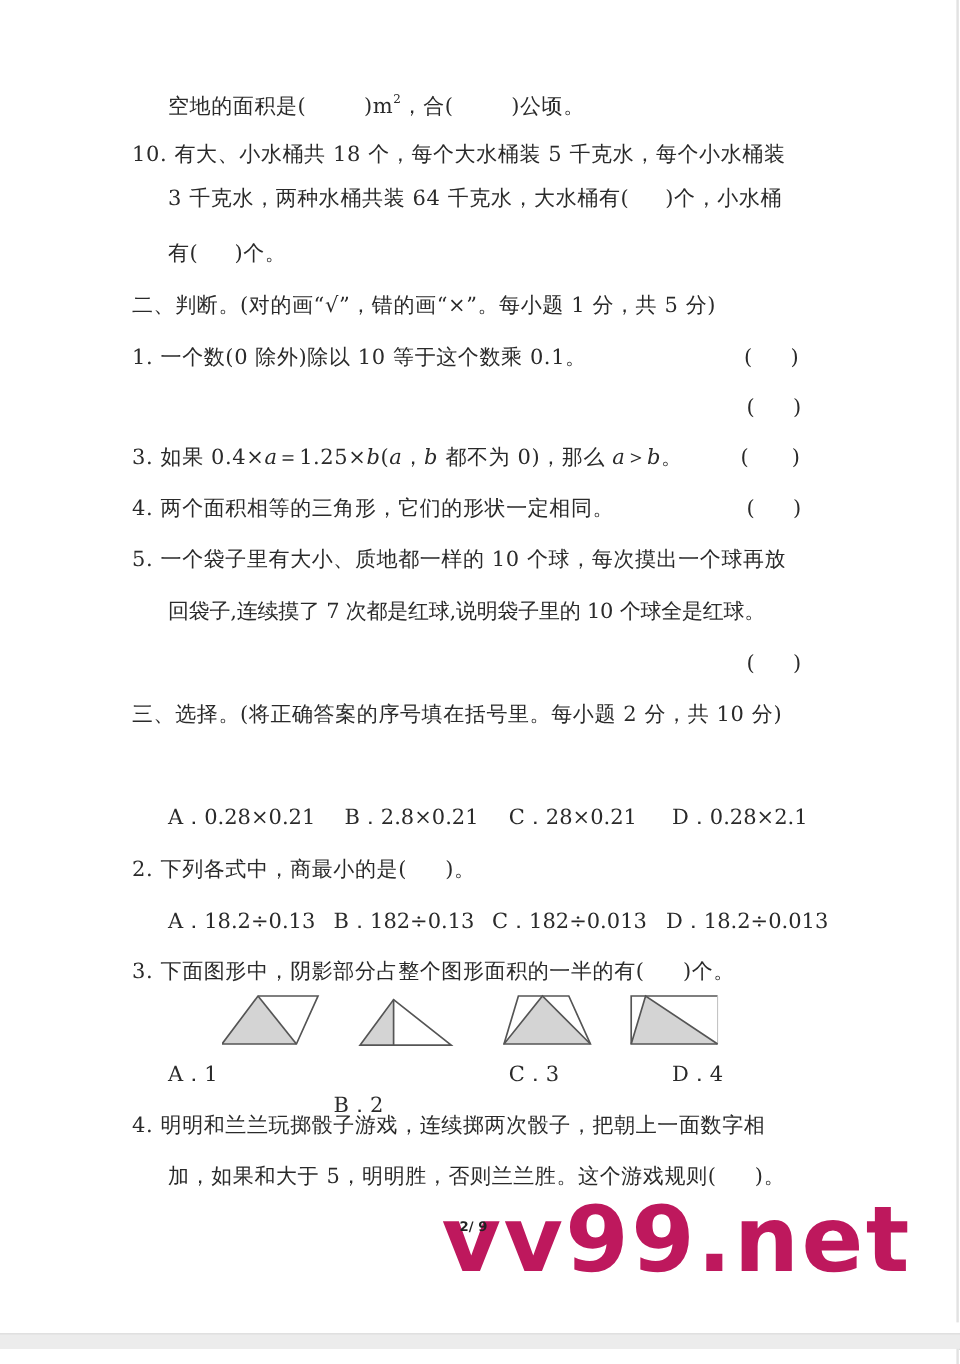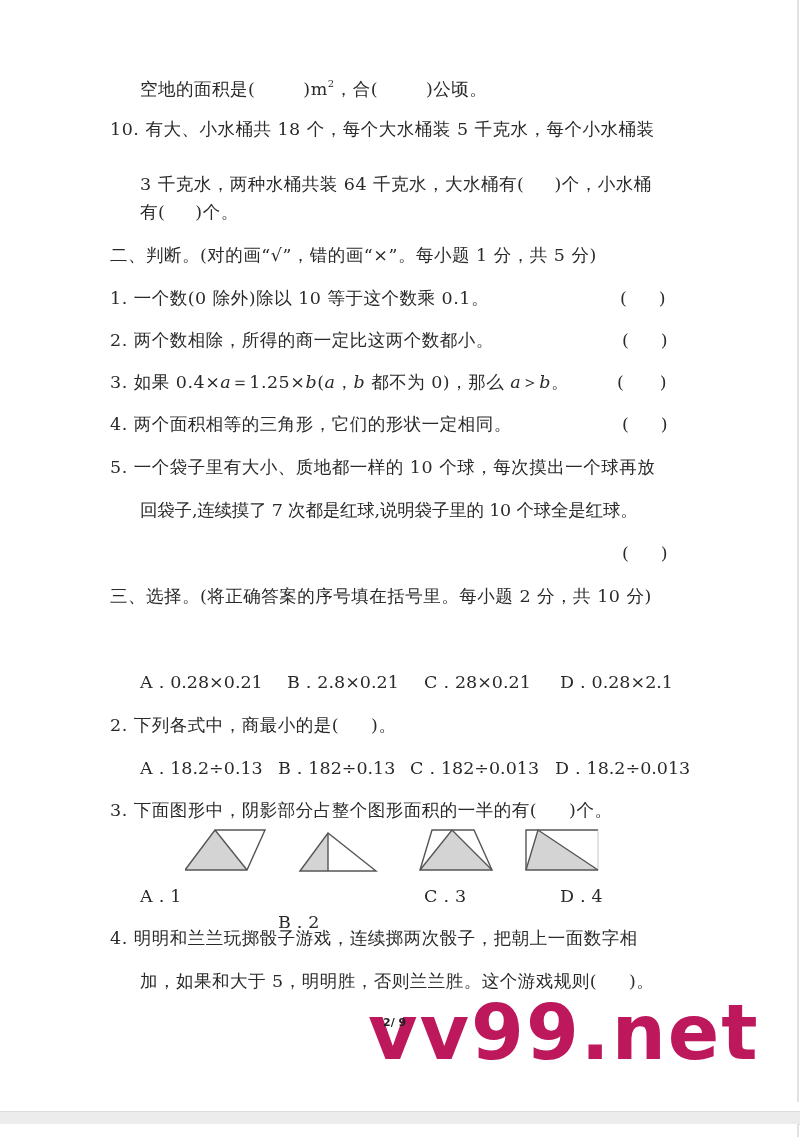--- a/index.html
+++ b/index.html
@@ -43,39 +43,35 @@
 <div class="page">
 
   <div class="line" style="left:140px;top:72px;">
     <span>空地的面积是(</span><span class="blank" style="width:48px"></span><span>)m</span><sup>2</sup><span>，合(</span><span class="blank" style="width:48px"></span><span>)公顷。</span>
   </div>
 
   <div class="line" style="left:110px;top:117px;">
     <span>10.</span>
     <span>有大、小水桶共 18 个，每个大水桶装 5 千克水，每个小水桶装</span>
   </div>
-  <div class="line" style="left:140px;top:172px;">
+  <div class="line" style="left:140px;top:154px;">
     <span>3 千克水，两种水桶共装 64 千克水，大水桶有(</span><span class="blank" style="width:30px"></span><span>)个，小水桶</span>
   </div>
   <div class="line" style="left:140px;top:200px;">
     <span>有(</span><span class="blank" style="width:30px"></span><span>)个。</span>
   </div>
 
   <div class="line" style="left:110px;top:243px;">二、判断。(对的画“√”，错的画“×”。每小题 1 分，共 5 分)</div>
 
   <div class="line" style="left:110px;top:286px;">
     <span>1.</span>
     <span>一个数(0 除外)除以 10 等于这个数乘 0.1。</span>
   </div>
   <div class="paren-right" style="left:620px;top:286px;"><span>(</span><span style="display:inline-block;width:32px"></span><span>)</span></div>
 
-  <div class="line" style="left:110px;top:328px;">
-    <span>2.</span>
-    <span>两个数相除，所得的商一定比这两个数都小。</span>
-  </div>
   <div class="paren-right" style="left:622px;top:328px;"><span>(</span><span style="display:inline-block;width:32px"></span><span>)</span></div>
 
   <div class="line" style="left:110px;top:370px;">
     <span>3.</span>
     <span>如果 0.4×</span><i>a</i><span>＝1.25×</span><i>b</i><span>(</span><i>a</i><span>，</span><i>b</i><span> 都不为 0)，那么 </span><i>a</i><span>＞</span><i>b</i><span>。</span>
   </div>
   <div class="paren-right" style="left:617px;top:370px;"><span>(</span><span style="display:inline-block;width:36px"></span><span>)</span></div>
 
   <div class="line" style="left:110px;top:412px;">
     <span>4.</span>

